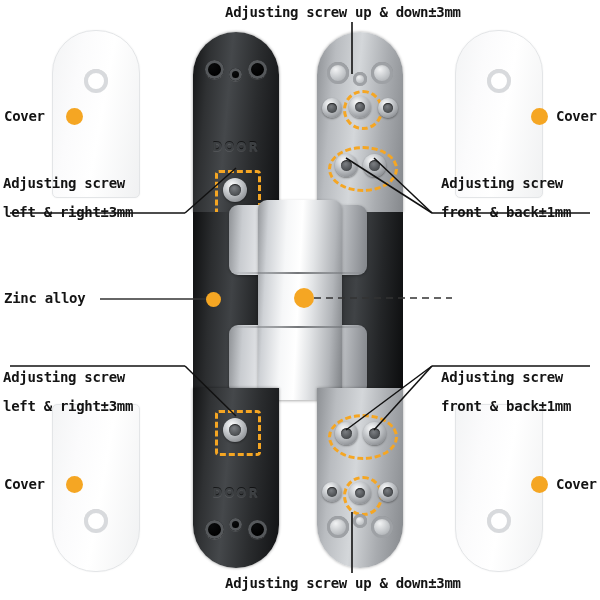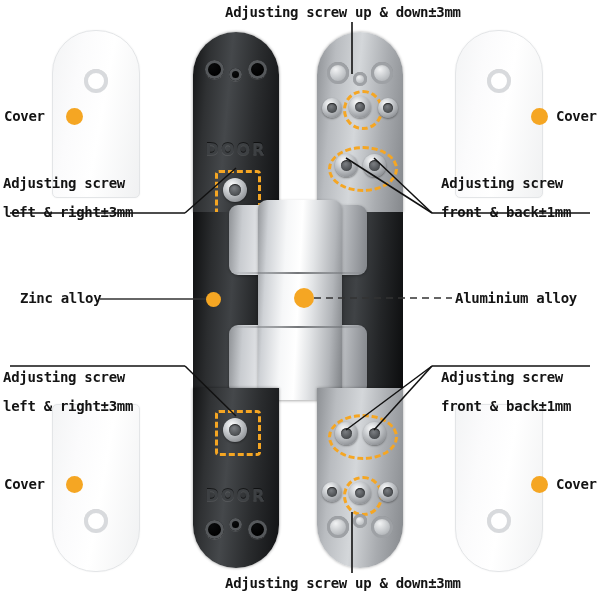--- a/index.html
+++ b/index.html
@@ -32,21 +32,21 @@
   
   .blackplate{position:absolute;width:86px;background:
       linear-gradient(95deg,#121314 0%,#2f3133 18%,#45484b 40%,#2a2c2e 68%,#111214 100%);
       box-shadow:0 0 3px rgba(0,0,0,.45);}
   .blackplate.top{border-radius:43px 43px 0 0;}
   .blackplate.bot{border-radius:0 0 43px 43px;}
   .bhole{position:absolute;border-radius:50%;
       background:radial-gradient(circle at 38% 32%,#0a0b0c 0%,#000 60%);
       box-shadow:inset 0 0 0 3px #55585b, 0 1px 0 rgba(255,255,255,.10);}
   .emboss{position:absolute;width:100%;text-align:center;color:#3d4043;
-      font-size:16px;font-weight:700;letter-spacing:2px;
+      font-size:12px;font-weight:700;letter-spacing:2px;
       text-shadow:0 1px 0 rgba(255,255,255,.10),0 -1px 0 rgba(0,0,0,.6);
       font-family:"DejaVu Sans","Liberation Sans",sans-serif;}
 
   
   .silverplate{position:absolute;width:86px;background:
       linear-gradient(95deg,#8d9094 0%,#b9bcc0 20%,#d4d7da 45%,#a9acb0 72%,#85888c 100%);
       box-shadow:0 0 3px rgba(0,0,0,.35);}
   .silverplate.top{border-radius:43px 43px 0 0;}
   .silverplate.bot{border-radius:0 0 43px 43px;}
   .shole{position:absolute;border-radius:50%;
@@ -204,18 +204,17 @@
 
   <div class="lbl" style="left:441px;top:176px;">Adjusting screw</div>
   <div class="lbl" style="left:441px;top:205px;">front &amp; back±1mm</div>
 
   <div class="lbl" style="left:3px;top:370px;">Adjusting screw</div>
   <div class="lbl" style="left:3px;top:399px;">left &amp; right±3mm</div>
 
   <div class="lbl" style="left:441px;top:370px;">Adjusting screw</div>
   <div class="lbl" style="left:441px;top:399px;">front &amp; back±1mm</div>
 
-  <div class="lbl" style="left:20px;top:291px;">Zinc alloy</div>
-  <div class="lbl" style="left:455px;top:291px;">Aluminium alloy</div>
+  <div class="lbl" style="left:4px;top:291px;">Zinc alloy</div>
 
   <div class="lbl" style="left:225px;top:576px;">Adjusting screw up &amp; down±3mm</div>
 
 </div>
 
 </body></html>

